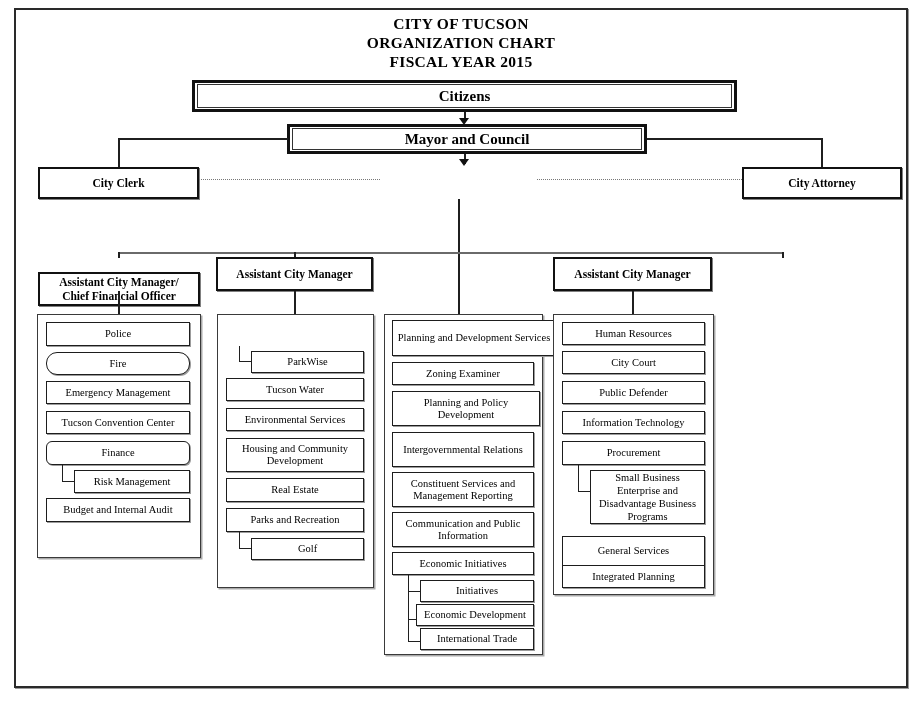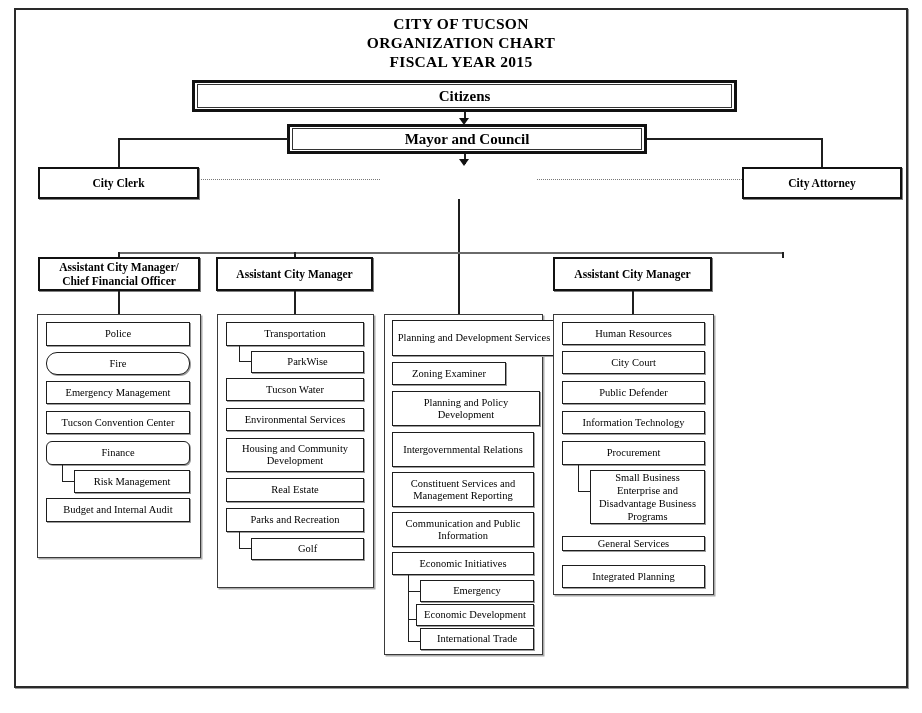--- a/index.html
+++ b/index.html
@@ -199,21 +199,21 @@
   <div class="dotted-h" style="left:537px; top:179px; width:205px;"></div>
 
   <div class="ln ln-v" style="left:458px; top:199px; width:1.5px; height:119px;"></div>
 
   <div class="ln-thick-h ln" style="left:118px; top:252px; width:665px; height:1.5px; background:#6a6a6a;"></div>
 
   <div class="ln ln-v" style="left:118px; top:252px; width:1.5px; height:6px;"></div>
   <div class="ln ln-v" style="left:294px; top:252px; width:1.5px; height:6px;"></div>
   <div class="ln ln-v" style="left:782px; top:252px; width:1.5px; height:6px;"></div>
 
-  <div class="box box-exec" style="left:38px; top:257px; width:162px; height:34px; flex-direction:column; line-height:14px;font-family:Liberation Serif, serif;">
+  <div class="box box-exec" style="left:38px; top:272px; width:162px; height:34px; flex-direction:column; line-height:14px;font-family:Liberation Serif, serif;">
     <span>Assistant City Manager/</span>
     <span>Chief Financial Officer</span>
   </div>
 
   <div class="box box-exec" style="left:216px; top:257px; width:157px; height:34px;">
     <span>Assistant City Manager</span>
   </div>
 
   <div class="box box-exec" style="left:553px; top:257px; width:159px; height:34px;">
     <span>Assistant City Manager</span>
@@ -244,23 +244,20 @@
   <div class="elbow" style="left:62px; top:465px; width:12px; height:17px;"></div>
   <div class="dept sub" style="left:74px; top:470px; width:116px; height:23px;">
     <span>Risk Management</span>
   </div>
   <div class="dept" style="left:46px; top:498px; width:144px; height:24px;">
     <span>Budget and Internal Audit</span>
   </div>
 
   <div class="col-group" style="left:217px; top:314px; width:157px; height:274px;"></div>
 
-  <div class="dept" style="left:226px; top:322px; width:138px; height:24px;">
-    <span>Transportation</span>
-  </div>
   <div class="elbow" style="left:239px; top:346px; width:12px; height:16px;"></div>
   <div class="dept sub" style="left:251px; top:351px; width:113px; height:22px;">
     <span>ParkWise</span>
   </div>
   <div class="dept" style="left:226px; top:378px; width:138px; height:23px;">
     <span>Tucson Water</span>
   </div>
   <div class="dept" style="left:226px; top:408px; width:138px; height:23px;">
     <span>Environmental Services</span>
   </div>
@@ -276,21 +273,21 @@
   <div class="elbow" style="left:239px; top:532px; width:12px; height:17px;"></div>
   <div class="dept sub" style="left:251px; top:538px; width:113px; height:22px;">
     <span>Golf</span>
   </div>
 
   <div class="col-group" style="left:384px; top:314px; width:159px; height:341px;"></div>
 
   <div class="dept" style="left:392px; top:320px; width:164px; height:36px;">
     <span>Planning and Development Services</span>
   </div>
-  <div class="dept" style="left:392px; top:362px; width:114px; height:23px;">
+  <div class="dept" style="left:392px; top:362px; width:142px; height:23px;">
     <span>Zoning Examiner</span>
   </div>
   <div class="dept" style="left:392px; top:391px; width:148px; height:35px;">
     <span>Planning and Policy Development</span>
   </div>
   <div class="dept" style="left:392px; top:432px; width:142px; height:35px;">
     <span>Intergovernmental Relations</span>
   </div>
   <div class="dept" style="left:392px; top:472px; width:142px; height:35px;">
     <span>Constituent Services and Management Reporting</span>
@@ -301,21 +298,21 @@
   <div class="dept" style="left:392px; top:552px; width:142px; height:23px;">
     <span>Economic Initiatives</span>
   </div>
 
   <div class="bracket" style="left:408px; top:575px; width:1.5px; height:67px;"></div>
   <div class="stub" style="left:408px; top:591px; width:12px;"></div>
   <div class="stub" style="left:408px; top:619px; width:8px;"></div>
   <div class="stub" style="left:408px; top:641px; width:12px;"></div>
 
   <div class="dept sub" style="left:420px; top:580px; width:114px; height:22px;">
-    <span>Emergency</span>
+    <span>Initiatives</span>
   </div>
   <div class="dept sub" style="left:416px; top:604px; width:118px; height:22px;">
     <span>Economic Development</span>
   </div>
   <div class="dept sub" style="left:420px; top:628px; width:114px; height:22px;">
     <span>International Trade</span>
   </div>
 
   <div class="col-group" style="left:553px; top:314px; width:161px; height:281px;"></div>
 
@@ -331,20 +328,20 @@
   <div class="dept" style="left:562px; top:411px; width:143px; height:23px;">
     <span>Information Technology</span>
   </div>
   <div class="dept" style="left:562px; top:441px; width:143px; height:24px;">
     <span>Procurement</span>
   </div>
   <div class="elbow" style="left:578px; top:465px; width:12px; height:27px;"></div>
   <div class="dept sub" style="left:590px; top:470px; width:115px; height:54px; line-height:13px;">
     <span>Small Business Enterprise and Disadvantage Business  Programs</span>
   </div>
-  <div class="dept" style="left:562px; top:536px; width:143px; height:15px;">
+  <div class="dept" style="left:562px; top:536px; width:143px; height:30px;">
     <span>General Services</span>
   </div>
   <div class="dept" style="left:562px; top:565px; width:143px; height:23px;">
     <span>Integrated Planning</span>
   </div>
 
 </div>
 
 </body></html>

